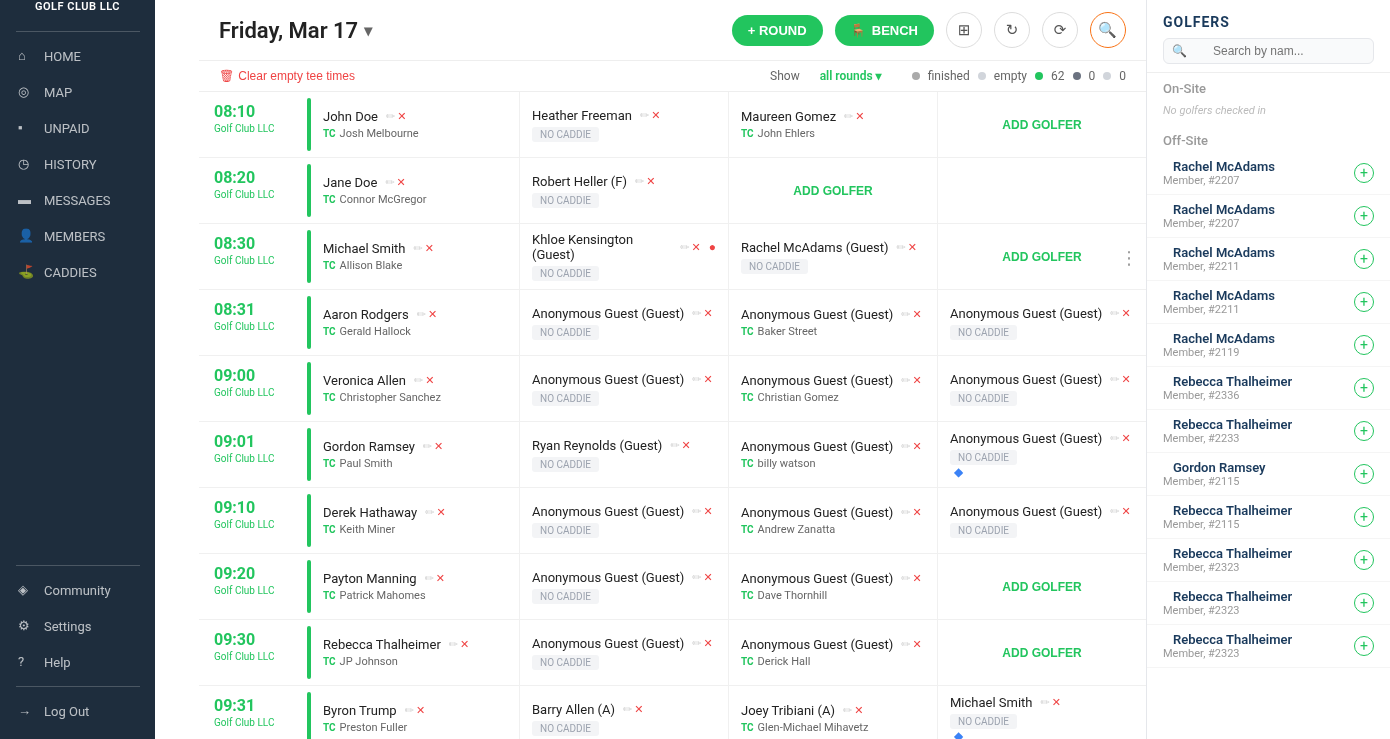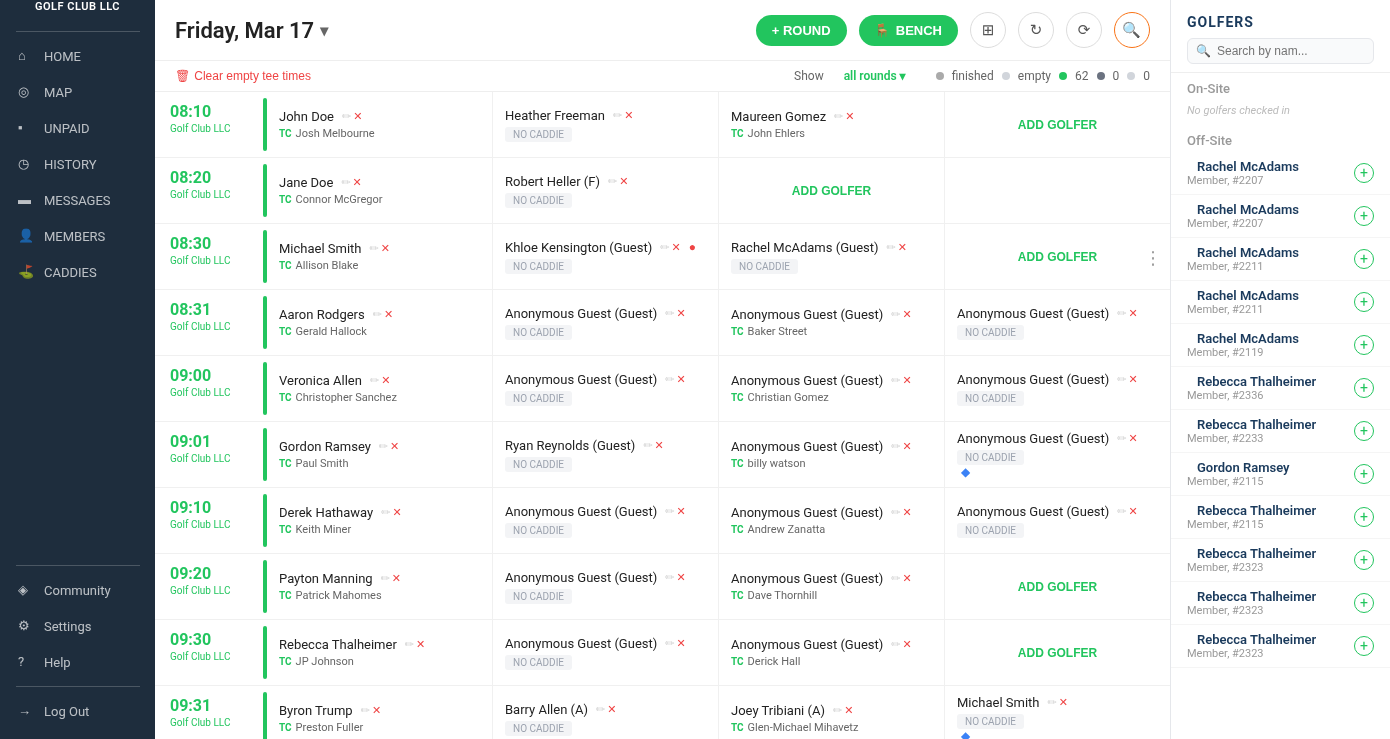--- a/index.html
+++ b/index.html
@@ -51,20 +51,21 @@
     .sidebar-bottom { width: 100%; padding-bottom: 10px; }
     .sidebar-bottom .sidebar-item { font-size: 13px; }
 
     
     #main {
       flex: 1;
       display: flex;
       flex-direction: column;
       background: white;
       overflow: hidden;
+      padding-left: 44px;
     }
 
     
     .main-header {
       display: flex;
       align-items: center;
       padding: 12px 20px;
       background: white;
       border-bottom: 1px solid #eee;
       gap: 12px;
@@ -257,21 +258,21 @@
       font-size: 18px;
       cursor: pointer;
       display: flex;
       flex-direction: column;
       gap: 2px;
       align-items: center;
     }
 
     
     #right-panel {
-      width: 220px;
+      width: 244px;
       background: white;
       border-left: 1px solid #e5e7eb;
       display: flex;
       flex-direction: column;
       height: 739px;
       flex-shrink: 0;
     }
     .panel-header {
       padding: 14px 16px 8px;
       border-bottom: 1px solid #eee;
@@ -293,20 +294,21 @@
       border-radius: 6px;
       padding: 5px 8px;
     }
     .panel-search input {
       border: none;
       background: transparent;
       font-size: 12px;
       outline: none;
       width: 100%;
       color: #8b5cf6;
+      margin-left: 20px;
     }
     .panel-section-label {
       font-size: 13px;
       color: #999;
       padding: 8px 16px 4px;
       font-weight: 500;
     }
     .panel-no-checkin {
       font-size: 11px;
       color: #bbb;

